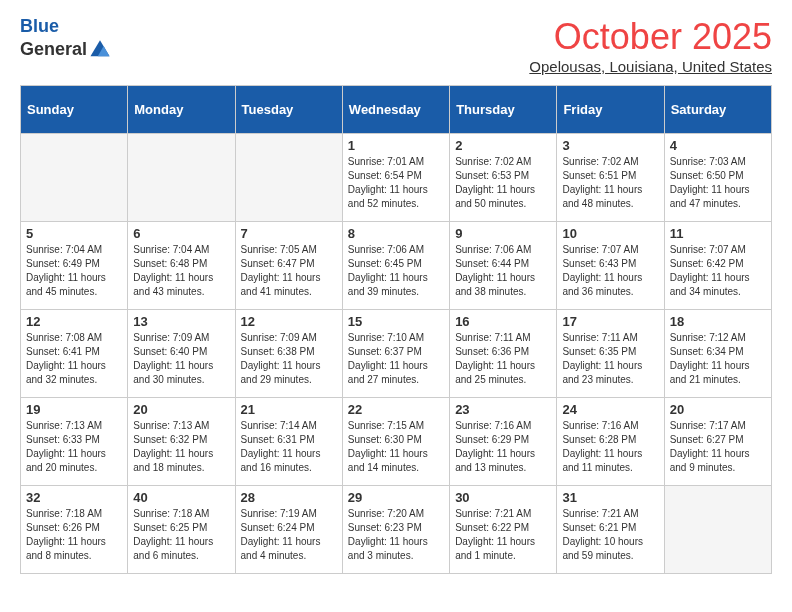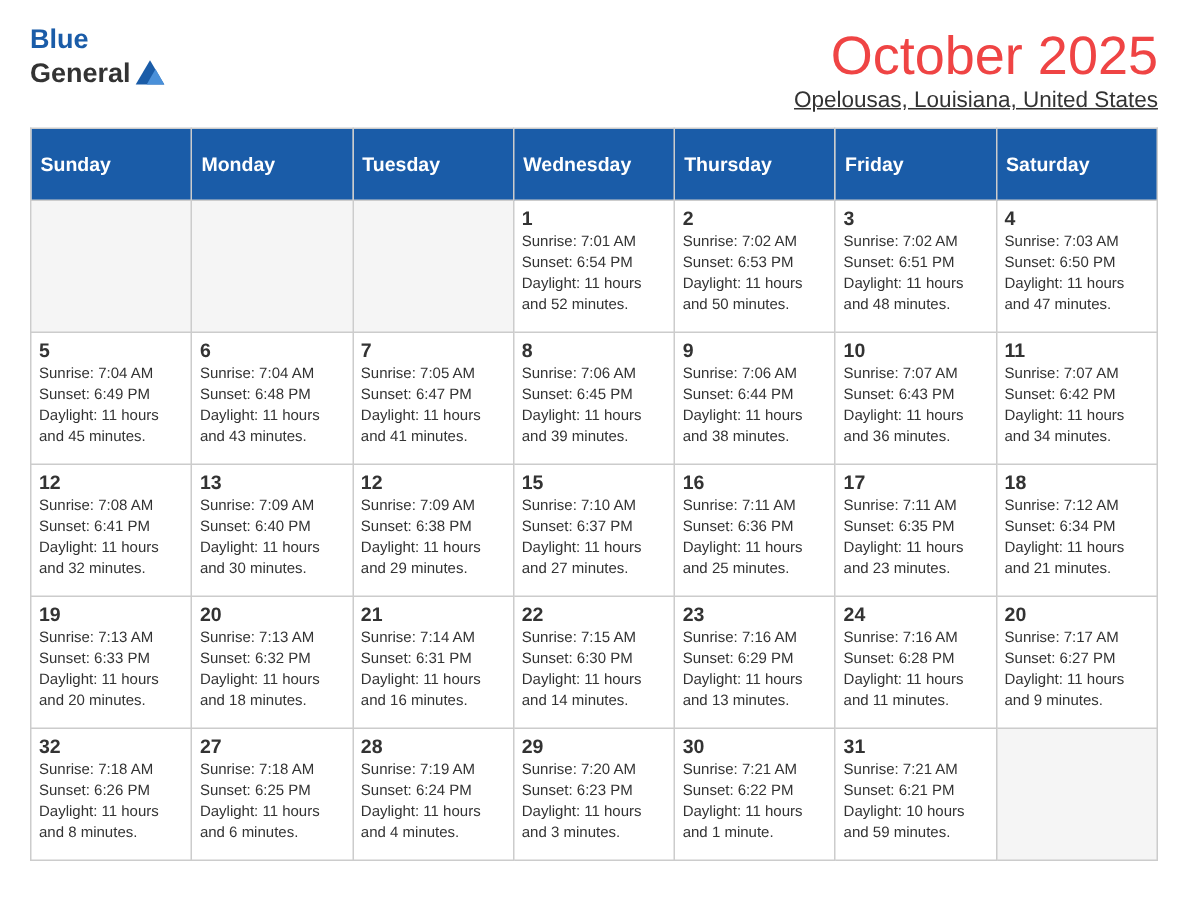--- a/index.html
+++ b/index.html
@@ -233,21 +233,21 @@
             <div class="day-number">20</div>
             <div class="cell-text">Sunrise: 7:17 AM<br>Sunset: 6:27 PM<br>Daylight: 11 hours and 9 minutes.</div>
           </td>
         </tr>
         <tr>
           <td>
             <div class="day-number">32</div>
             <div class="cell-text">Sunrise: 7:18 AM<br>Sunset: 6:26 PM<br>Daylight: 11 hours and 8 minutes.</div>
           </td>
           <td>
-            <div class="day-number">27</div>
+            <div class="day-number">40</div>
             <div class="cell-text">Sunrise: 7:18 AM<br>Sunset: 6:25 PM<br>Daylight: 11 hours and 6 minutes.</div>
           </td>
           <td>
             <div class="day-number">28</div>
             <div class="cell-text">Sunrise: 7:19 AM<br>Sunset: 6:24 PM<br>Daylight: 11 hours and 4 minutes.</div>
           </td>
           <td>
             <div class="day-number">29</div>
             <div class="cell-text">Sunrise: 7:20 AM<br>Sunset: 6:23 PM<br>Daylight: 11 hours and 3 minutes.</div>
           </td>

